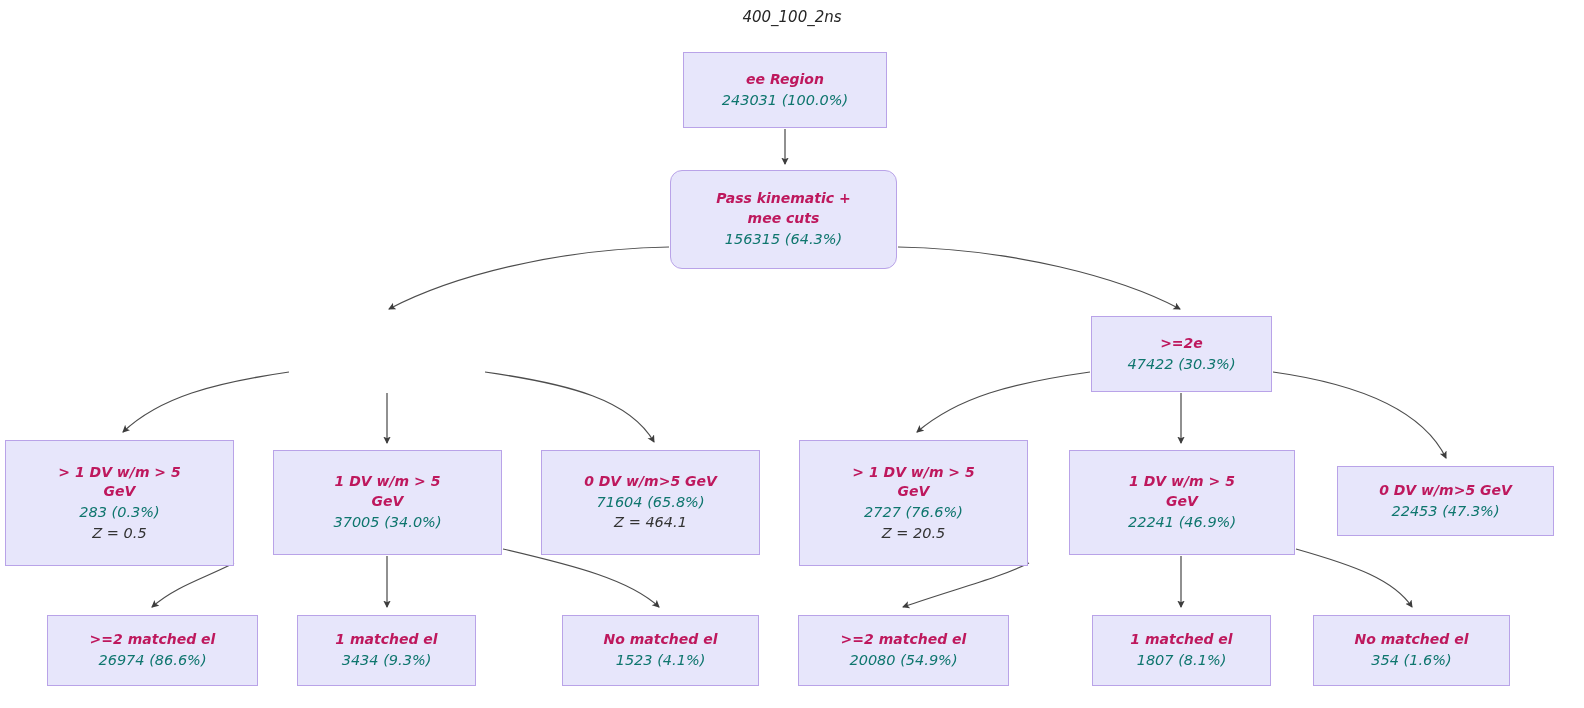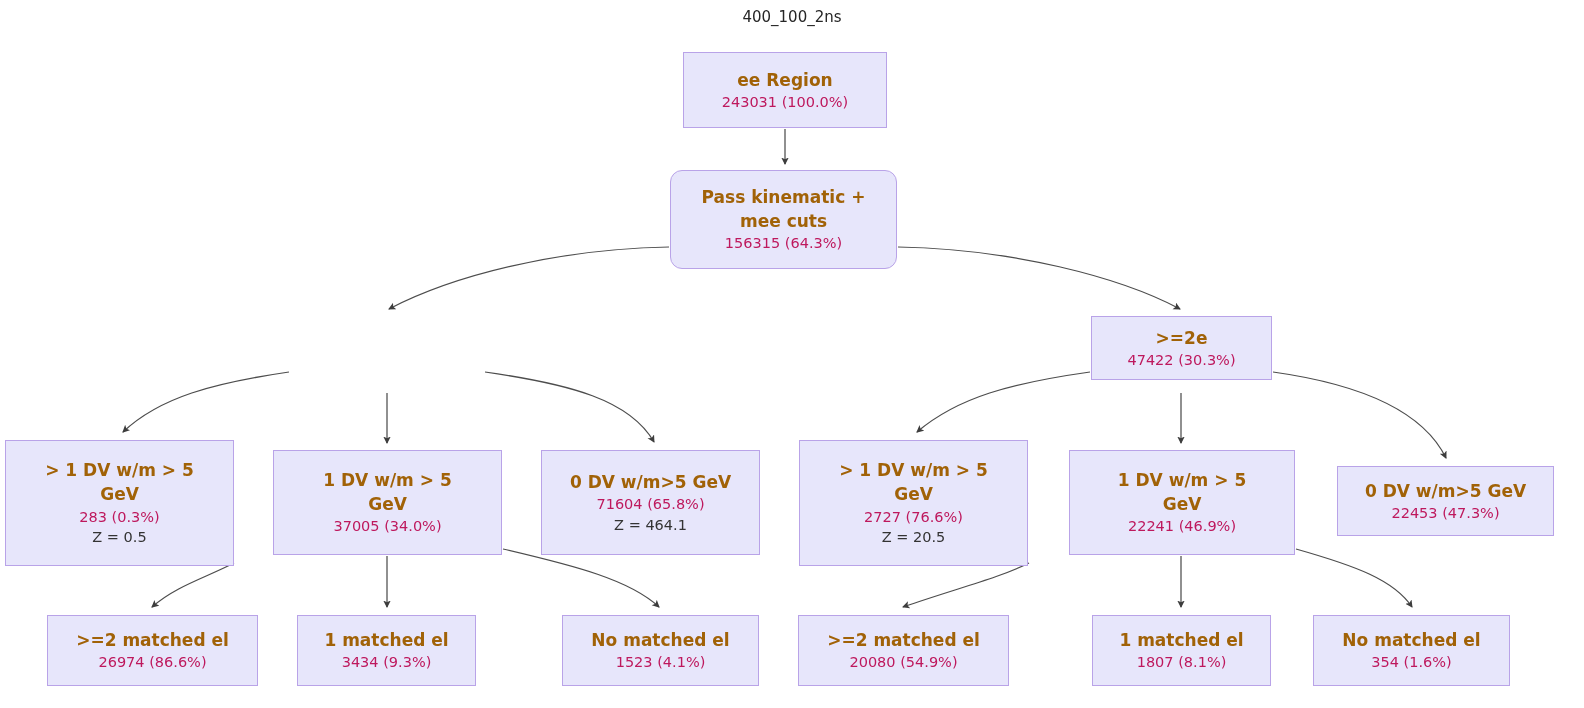--- a/index.html
+++ b/index.html
@@ -7,20 +7,21 @@
     padding: 0;
     background: #ffffff;
   }
   #canvas {
     position: relative;
     width: 1584px;
     height: 708px;
     background: #ffffff;
     font-family: "DejaVu Sans", "Liberation Sans", sans-serif;
     overflow: hidden;
+    font-style: italic;
   }
   #edge-layer {
     position: absolute;
     left: 0;
     top: 0;
     width: 1584px;
     height: 708px;
     pointer-events: none;
   }
   #node-layer {
@@ -45,26 +46,26 @@
     border: 1.3px solid #b9a3e8;
     display: flex;
     flex-direction: column;
     align-items: center;
     justify-content: center;
     text-align: center;
     line-height: 1.42;
   }
   .node-label {
     font-weight: bold;
-    color: #a16207;
-    font-size: 17px;
+    color: #be185d;
+    font-size: 14px;
     white-space: pre-line;
   }
   .node-count {
-    color: #be185d;
+    color: #0f766e;
     font-size: 14.5px;
     font-weight: normal;
   }
   .node-z {
     color: #333333;
     font-size: 14.5px;
     font-weight: normal;
   }
 </style>
 </head>
@@ -110,21 +111,21 @@
       <div class="node-count">243031 (100.0%)</div>
     </div>
 
     <div class="node" style="left: 670px; top: 170px; width: 227px; height: 99px; background: rgb(231, 230, 251); border-color: rgb(185, 163, 232); border-radius: 12px;">
       <div class="node-label">Pass kinematic +
 mee cuts</div>
       <div class="node-count">156315 (64.3%)</div>
     </div>
 
 
-    <div class="node" style="left: 1091px; top: 316px; width: 181px; height: 64px; background: rgb(231, 230, 251); border-color: rgb(185, 163, 232);">
+    <div class="node" style="left: 1091px; top: 316px; width: 181px; height: 76px; background: rgb(231, 230, 251); border-color: rgb(185, 163, 232);">
       <div class="node-label">&gt;=2e</div>
       <div class="node-count">47422 (30.3%)</div>
     </div>
 
     <div class="node" style="left: 5px; top: 440px; width: 229px; height: 126px; background: rgb(231, 230, 251); border-color: rgb(185, 163, 232);">
       <div class="node-label">&gt; 1 DV w/m &gt; 5
 GeV</div>
       <div class="node-count">283 (0.3%)</div>
       <div class="node-z">Z = 0.5</div>
     </div>

